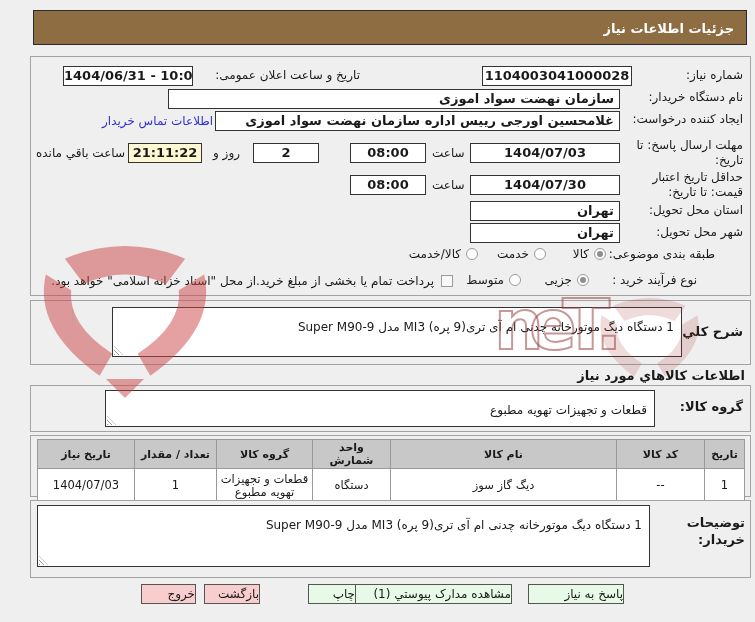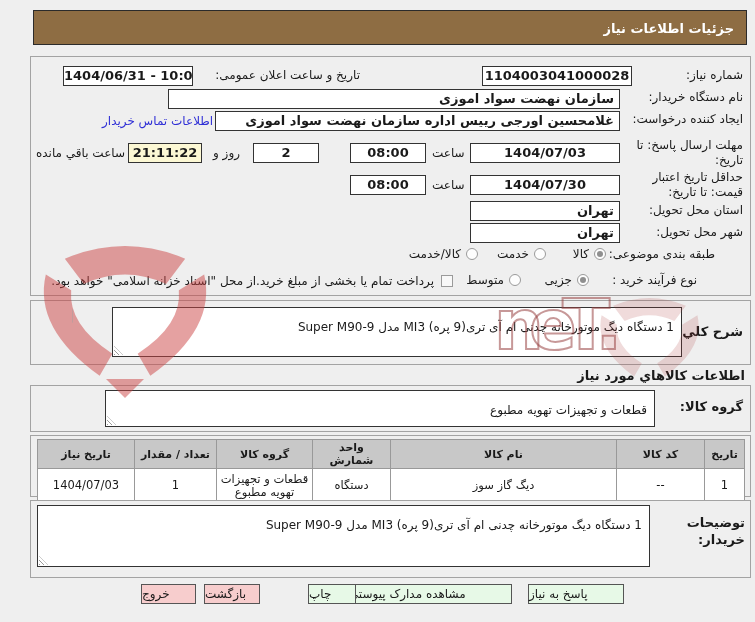--- a/index.html
+++ b/index.html
@@ -54,21 +54,21 @@
   .grip{position:absolute;left:1px;bottom:1px;width:9px;height:9px;
     background:repeating-linear-gradient(45deg,#9a9a9a 0 1px,transparent 1px 3px);
     clip-path:polygon(0 0,0 100%,100% 100%);}
   
   .grid-table{border-collapse:collapse;table-layout:fixed;width:707px;background:#fff;}
   .grid-table th,.grid-table td{border:1px solid #999;overflow:hidden;}
   .grid-table th{background:#c8c8c8;font-size:11px;font-weight:bold;height:22px;padding:1px 3px;}
   .grid-table td{font-size:11.5px;text-align:center;height:31px;padding:1px 3px;line-height:13px;}
   
   .btn{
-    height:20px;line-height:18px;text-align:left;
+    height:20px;line-height:18px;text-align:right;
     border:1px solid #555;box-sizing:border-box;font-size:12px;cursor:pointer;
   }
   .btn-green{background:#e7f9e7;}
   .btn-pink{background:#f7cdcd;}
   
   .wm{pointer-events:none;z-index:40;}
 </style>
 </head>
 <body>
 

